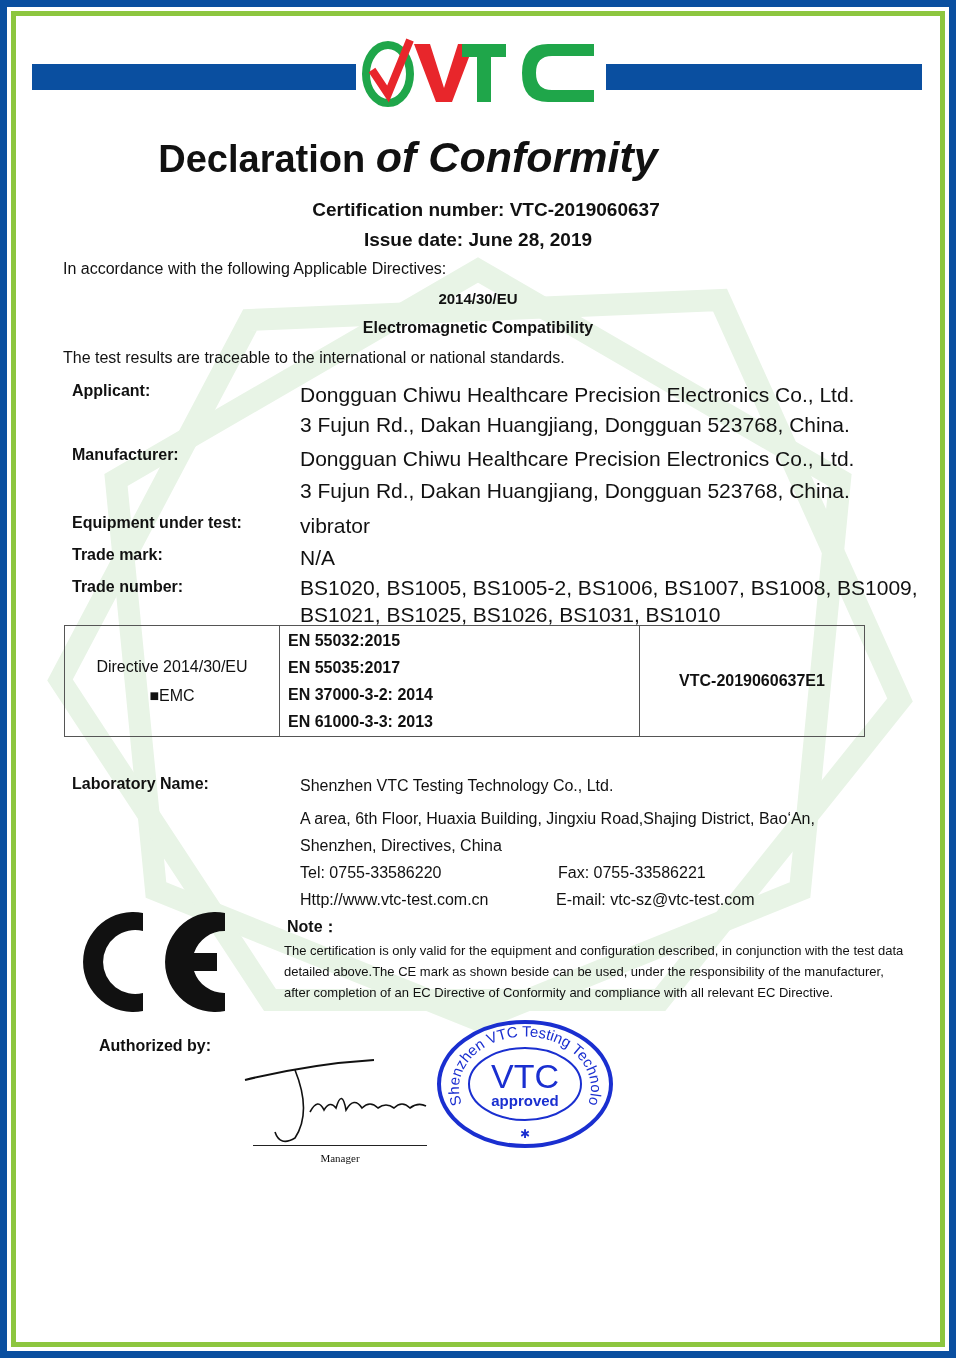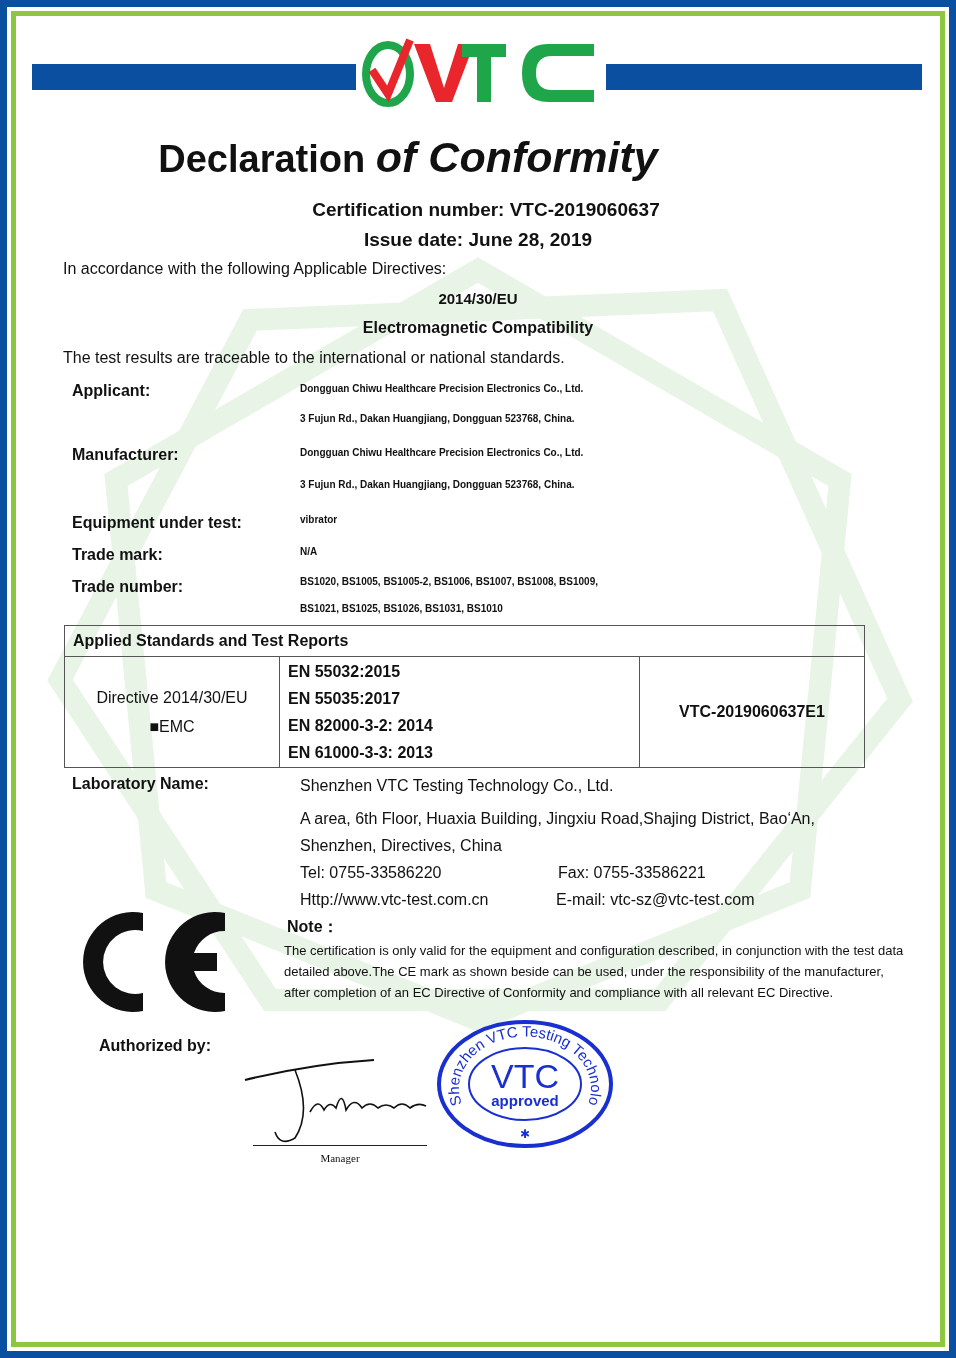--- a/index.html
+++ b/index.html
@@ -10,21 +10,21 @@
   .watermark { position:absolute; left:20px; top:240px; width:916px; height:800px; opacity:1; }
   .bar { position:absolute; top:64px; height:26px; background:#0a4fa0; }
   .bar-left { left:32px; width:324px; }
   .bar-right { left:606px; width:316px; }
   .logo { position:absolute; left:358px; top:36px; width:246px; height:72px; }
   .title { position:absolute; top:133px; left:0; width:816px; text-align:center; font-weight:bold; font-size:38px; }
   .title .ital { font-style:italic; font-size:43px; }
   .center-line { position:absolute; left:0; width:956px; text-align:center; font-weight:bold; }
   .l { position:absolute; font-size:16px; }
   .label { position:absolute; left:72px; font-weight:bold; font-size:16px; }
-  .val { position:absolute; left:300px; font-weight:bold; font-size:10px; }
+  .val { position:absolute; left:300px; font-weight:normal; font-size:21px; }
   table.std { position:absolute; left:64px; top:625px; width:801px; border-collapse:collapse; font-size:16px; }
   table.std td { border:1px solid #555; }
   .std-head { font-weight:bold; padding:6px 8px; height:18px; }
   .std-dir { width:212px; text-align:center; line-height:29px; }
   .std-list { width:350px; font-weight:bold; padding-left:8px; line-height:27px; }
   .std-report { text-align:center; font-weight:bold; }
   .ce { position:absolute; left:75px; top:905px; width:155px; height:115px; }
   .note-title { position:absolute; left:287px; top:917px; font-weight:bold; font-size:16px; }
   .note-text { position:absolute; left:284px; top:940px; width:620px; font-size:13px; line-height:21px; }
   .auth { position:absolute; left:99px; top:1037px; font-weight:bold; font-size:16px; }
@@ -86,32 +86,29 @@
 
 <div class="label" style="top:546px;">Trade mark:</div>
 <div class="val" style="top:546px;">N/A</div>
 
 <div class="label" style="top:578px;">Trade number:</div>
 <div class="val" style="top:576px;">BS1020, BS1005, BS1005-2, BS1006, BS1007, BS1008, BS1009,</div>
 <div class="val" style="top:603px;">BS1021, BS1025, BS1026, BS1031, BS1010</div>
 
 <table class="std">
   <tbody>
-      <tr>
-    <td colspan="3" class="std-head">Applied Standards and Test Reports</td>
-  </tr>
   <tr>
     <td class="std-dir">
       <div>Directive 2014/30/EU</div>
       <div><span>■</span><span>EMC</span></div>
     </td>
     <td class="std-list">
       <div>EN 55032:2015</div>
       <div>EN 55035:2017</div>
-      <div>EN 82000-3-2: 2014</div>
+      <div>EN 37000-3-2: 2014</div>
       <div>EN 61000-3-3: 2013</div>
     </td>
     <td class="std-report">VTC-2019060637E1</td>
   </tr>
 </tbody>
   </table>
 
 <div class="label" style="left:72px;top:775px;">Laboratory Name:</div>
 <div class="l" style="left:300px;top:777px;">Shenzhen VTC Testing Technology Co., Ltd.</div>
 <div class="l" style="left:300px;top:810px;">A area, 6th Floor, Huaxia Building, Jingxiu Road,Shajing District, Bao‘An,</div>

